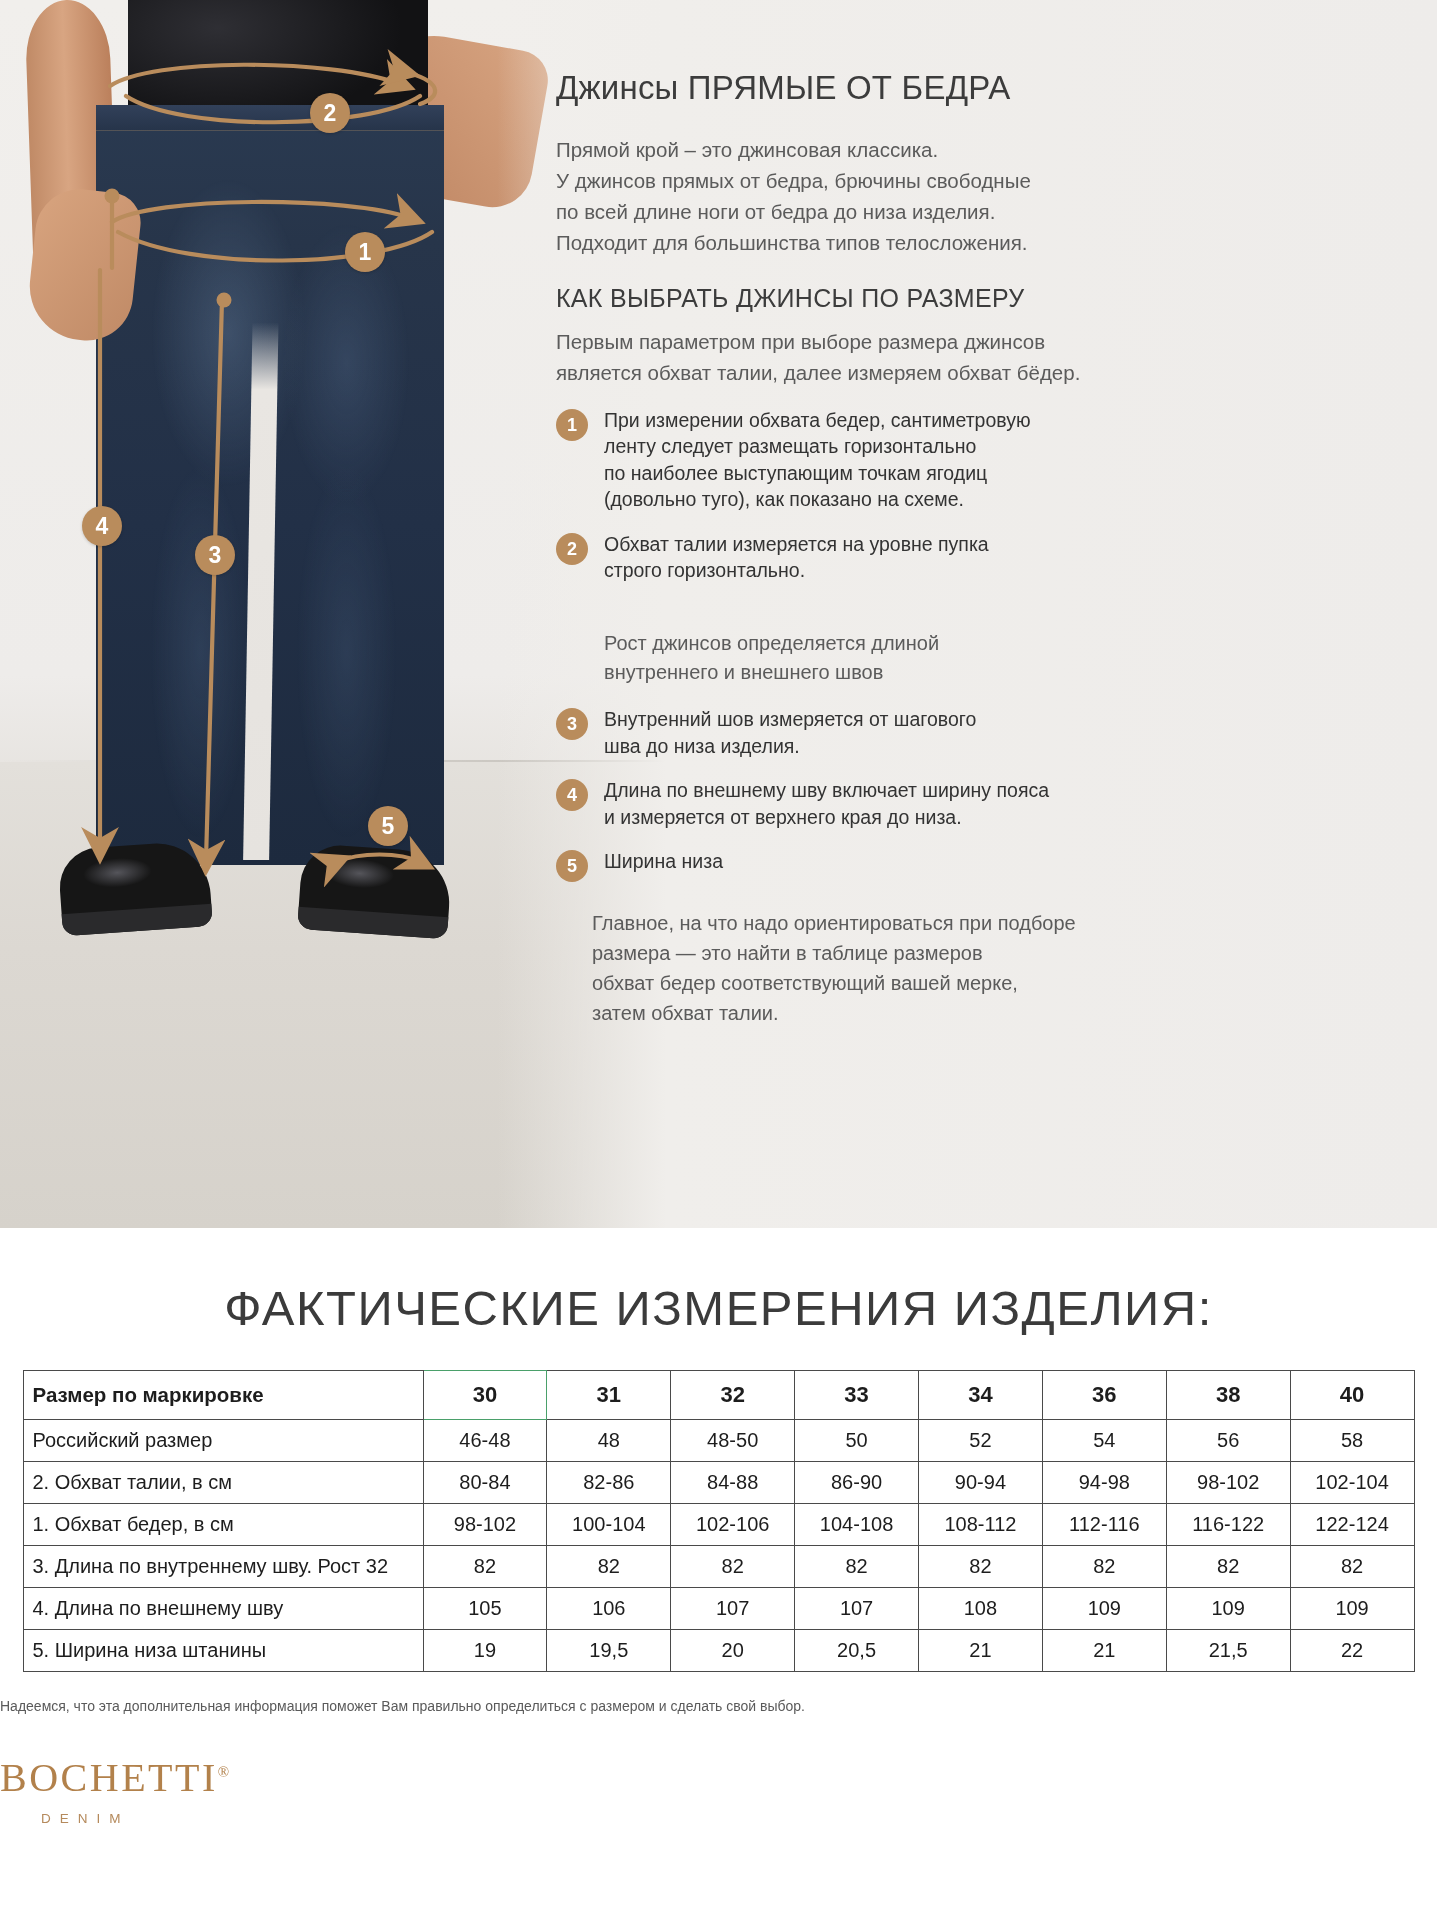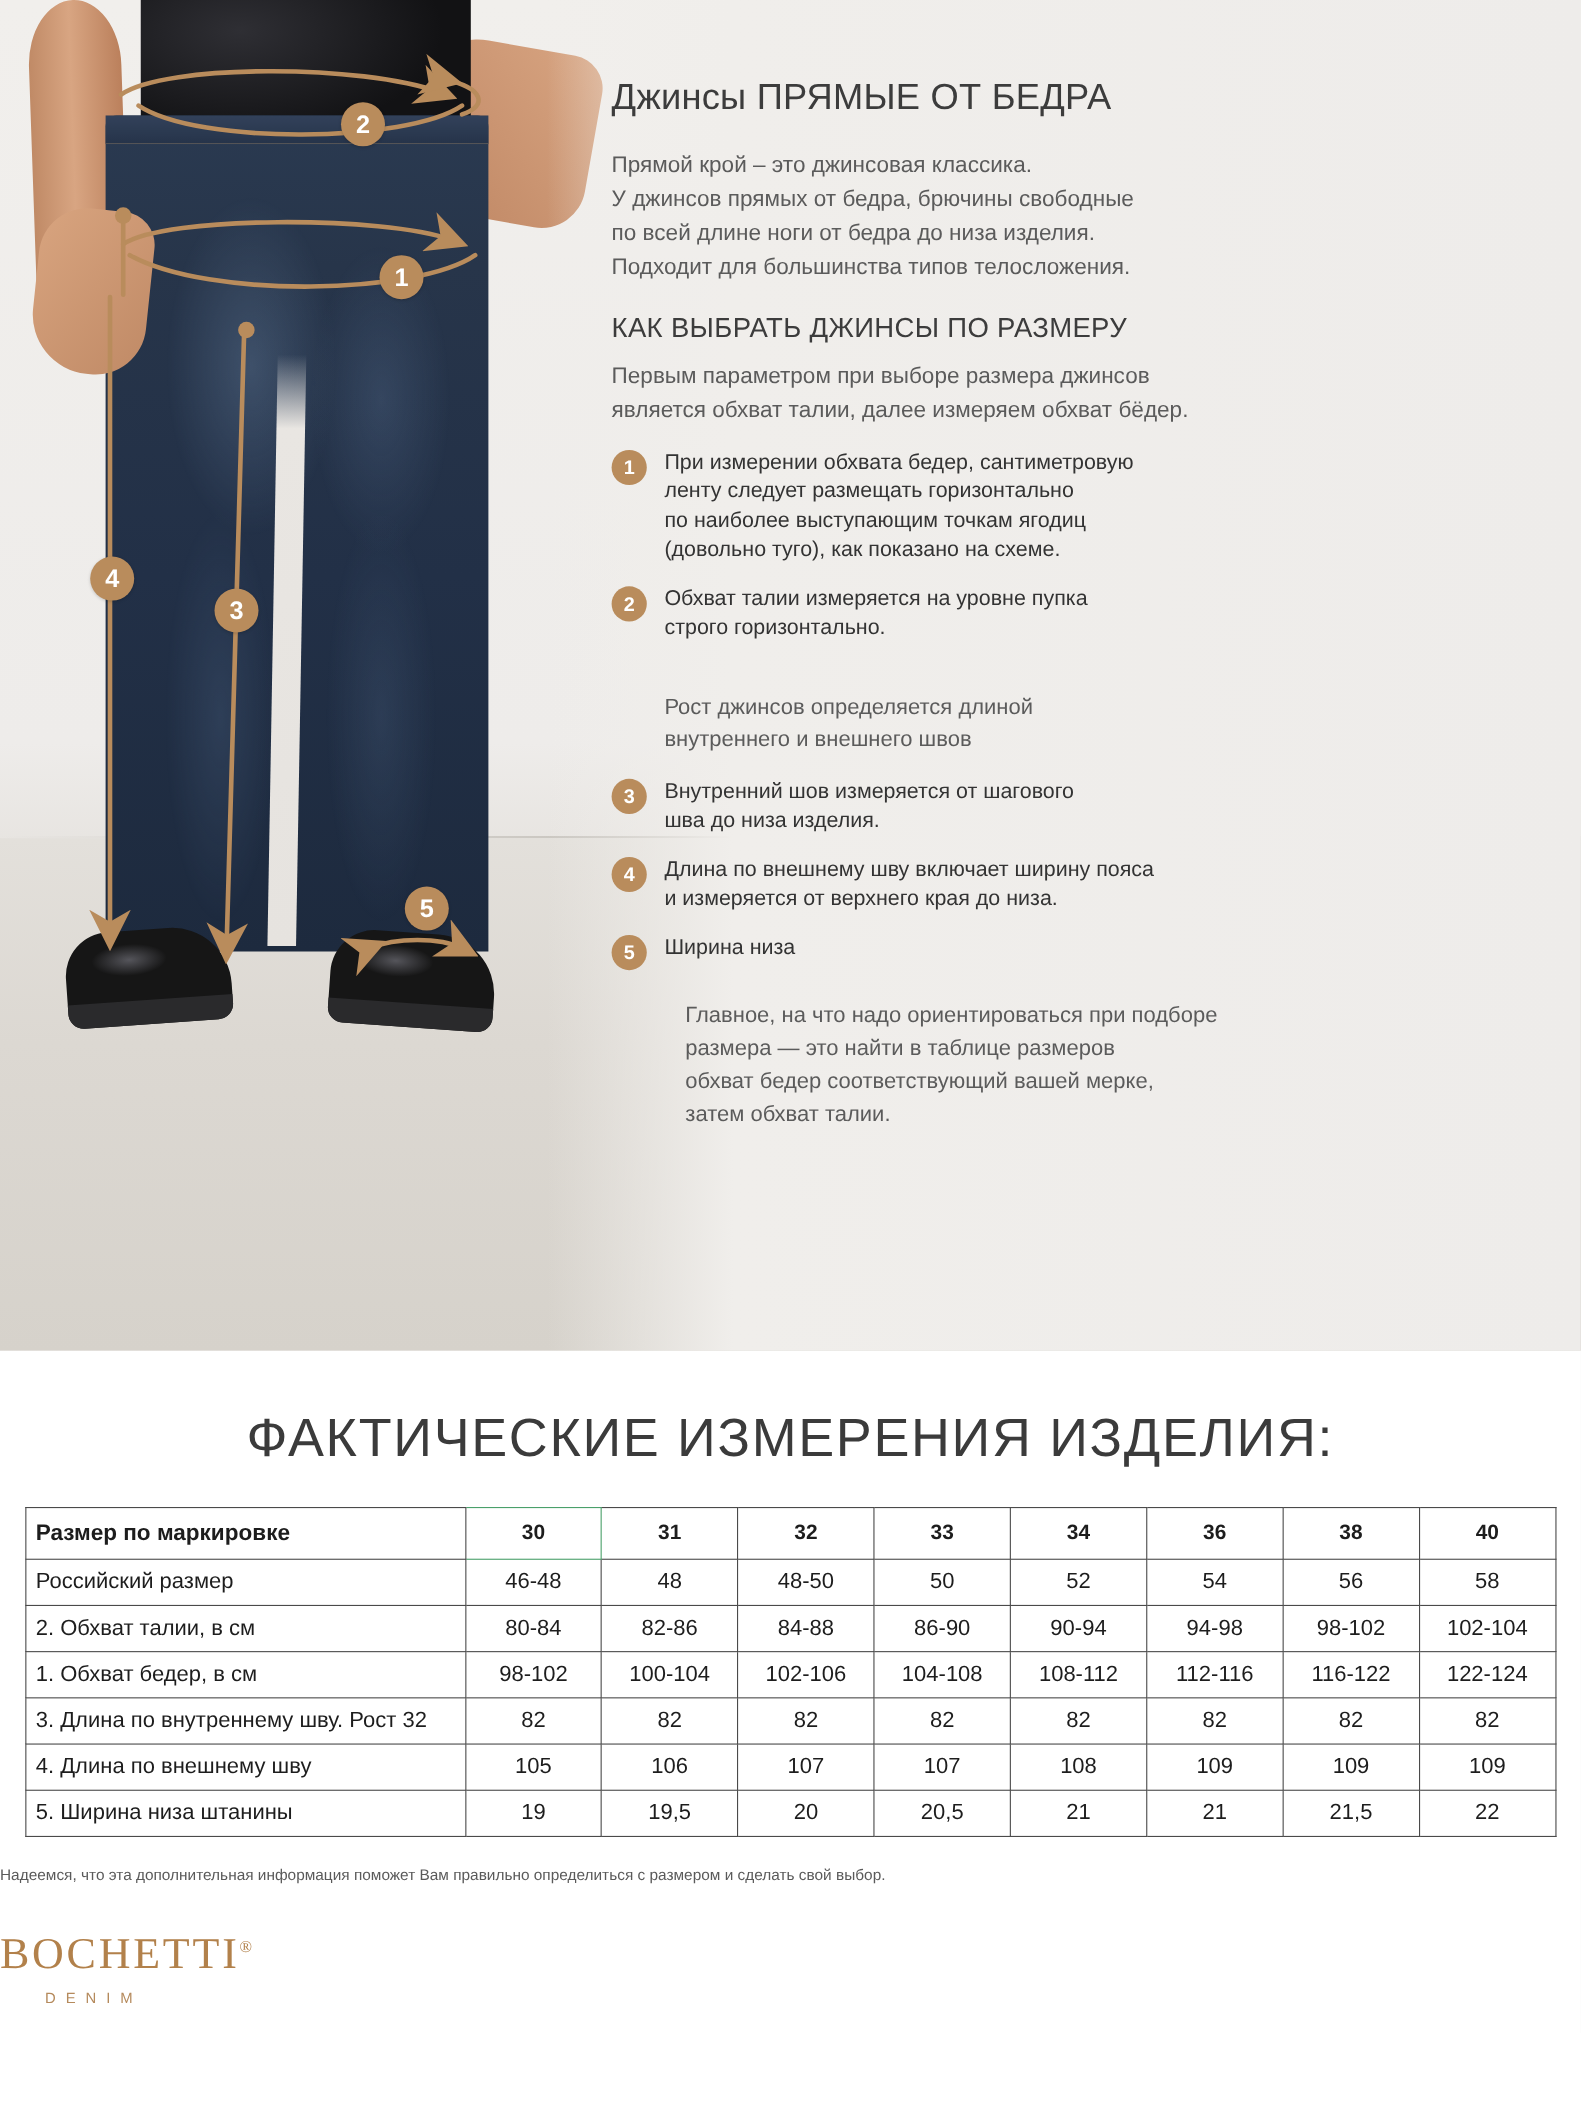--- a/index.html
+++ b/index.html
@@ -137,21 +137,21 @@
     flex:0 0 auto; width:32px; height:32px; border-radius:50%;
     background:#b98c5c; color:#fff; font-size:18px; font-weight:700;
     line-height:32px; text-align:center; margin-top:2px;
   }
   .step-txt { font-size:19.5px; line-height:1.36; color:#333; font-weight:400; }
   .note {
     margin-left:48px; font-size:20px; line-height:1.48; color:#5b5b5b;
     font-weight:300; margin-bottom:18px;margin-top:45px;
   }
   .closing {
-    margin-left:67px; font-size:20px; line-height:1.5; color:#5b5b5b;
+    margin-left:36px; font-size:20px; line-height:1.5; color:#5b5b5b;
     font-weight:300; margin-top:26px;
   }
 
   
   .bottom { position:relative; width:1437px; height:692px; background:#fff; }
   .section-title {
     text-align:center; font-size:49px; font-weight:300; color:#3b3b3b;
     letter-spacing:1.5px; padding:52px 0 34px 0; margin:0;
   }
 
@@ -164,21 +164,21 @@
   table.sizes td, table.sizes th {
     border:1px solid #4a4a4a;
     padding:9px 6px;
     text-align:center;
     font-weight:400;
     white-space:nowrap;
   }
   table.sizes th.rowlabel, table.sizes td.rowlabel {
     text-align:left; padding-left:9px; width:400px;
   }
-  table.sizes thead th { font-weight:700; font-size:19px; padding:11px 6px; }
+  table.sizes thead th { font-weight:700; font-size:22px; padding:11px 6px; }
   table.sizes thead th.rowlabel { font-size:20.5px; }
   table.sizes thead th.selected {
     border:1.5px solid #4aa06a;
   }
   table.sizes tbody tr td { font-size:20px; }
 
   .foot-note {
     text-align:left; font-size:14px; color:#5a5a5a; font-weight:400;
     margin-top:26px;
   }

